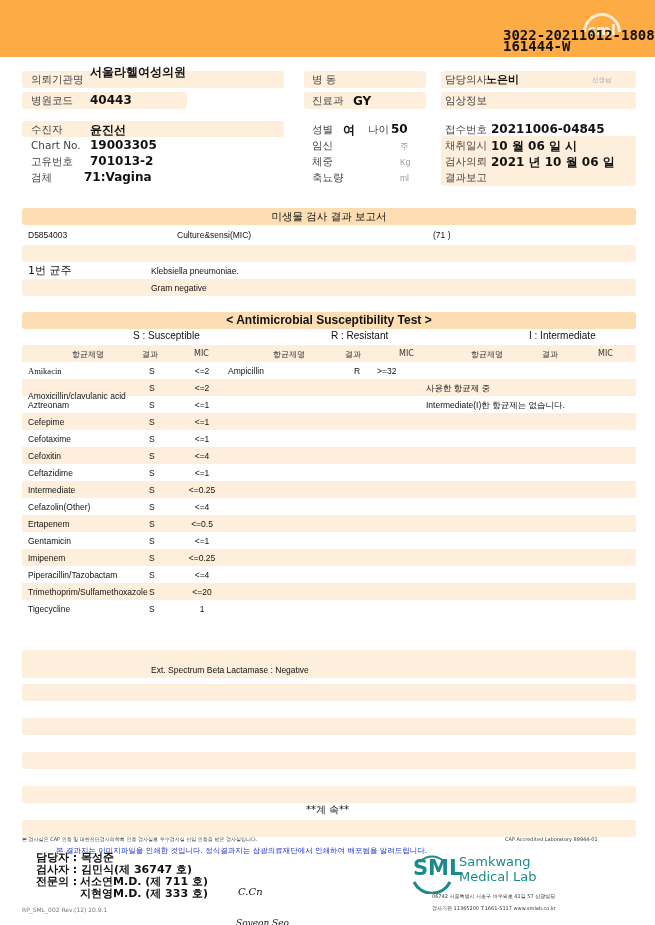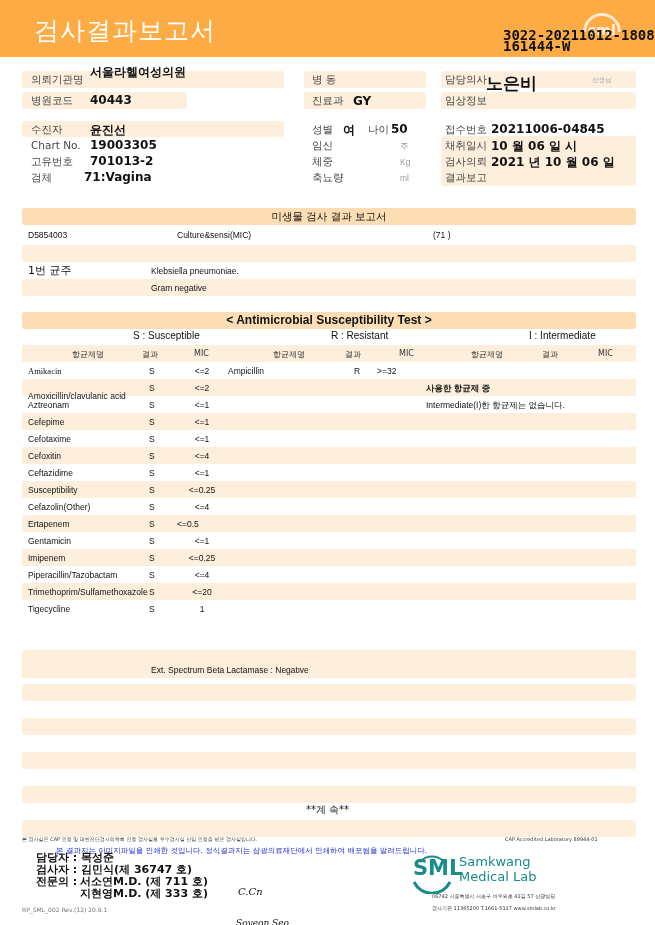--- a/index.html
+++ b/index.html
@@ -18,21 +18,20 @@
 .row.st{background:#fdefdb}
 .row span{position:absolute;top:4px;white-space:nowrap}
 .sec{position:absolute;left:22px;width:614px;height:17px;background:#fdddb4;border-radius:3px;text-align:center;font-size:10.5px;line-height:17px}
 .foot-small{font-size:5px;color:#333}
 .sig{font-family:"DejaVu Serif",serif;font-style:italic;font-size:9px}
 </style>
 </head>
 <body>
 
 <div class="hdr">
-  <div class="title">검사결과보고서</div>
   <div class="logo"></div>
   <div class="logotxt">sml</div>
   <div class="code">
     <div>3022-20211012-1808</div>
     <div>161444-W</div>
   </div>
 </div>
 
 <div class="bar" style="left:22px;top:71px;width:262px;height:17px"></div>
 <div class="bar" style="left:22px;top:92px;width:165px;height:17px"></div>
@@ -66,21 +65,21 @@
 <span class="abs lbl" style="left:368px;top:123px">나이</span>
 <span class="abs val" style="left:391px;top:122px">50</span>
 <span class="abs lbl" style="left:312px;top:139px">임신</span>
 <span class="abs small" style="left:400px;top:141px;color:#999">주</span>
 <span class="abs lbl" style="left:312px;top:155px">체중</span>
 <span class="abs small" style="left:400px;top:157px;color:#999">Kg</span>
 <span class="abs lbl" style="left:312px;top:171px">축뇨량</span>
 <span class="abs small" style="left:400px;top:173px;color:#999">ml</span>
 
 <span class="abs lbl" style="left:445px;top:73px">담당의사</span>
-<span class="abs val" style="left:486px;top:72px;font-size:17px">노은비</span>
+<span class="abs val" style="left:486px;top:72px;font-size:11px">노은비</span>
 <span class="abs" style="left:592px;top:76px;font-size:6.5px;color:#aaa">선생님</span>
 <span class="abs lbl" style="left:445px;top:94px">임상정보</span>
 
 <span class="abs lbl" style="left:445px;top:123px">접수번호</span>
 <span class="abs val" style="left:491px;top:122px">20211006-04845</span>
 <span class="abs lbl" style="left:445px;top:139px">채취일시</span>
 <span class="abs val" style="left:491px;top:138px">10 월 06 일 시</span>
 <span class="abs lbl" style="left:445px;top:155px">검사의뢰</span>
 <span class="abs val" style="left:491px;top:154px">2021 년 10 월 06 일</span>
 <span class="abs lbl" style="left:445px;top:171px">결과보고</span>
@@ -124,21 +123,21 @@
       <span style="left: 127px;">S</span>
       <span style="left: 155px; width: 50px; text-align: center;">&lt;=2</span>
       <span style="left: 206px;">Ampicillin</span>
       <span style="left: 332px;">R</span>
       <span style="left: 355px;">&gt;=32</span>
     </div>
     <div class="row st" style="top: 379px;">
       <span style="left: 6px; margin-top: 8px;">Amoxicillin/clavulanic acid</span>
       <span style="left: 127px;">S</span>
       <span style="left: 155px; width: 50px; text-align: center;">&lt;=2</span>
-      <span style="left: 404px; font-weight: bold;">사용한 항균제 중</span>
+      <span style="left: 404px;">사용한 항균제 중</span>
     </div>
     <div class="row" style="top: 396px;">
       <span style="left: 6px;">Aztreonam</span>
       <span style="left: 127px;">S</span>
       <span style="left: 155px; width: 50px; text-align: center;">&lt;=1</span>
       <span style="left: 404px;">Intermediate(I)한 항균제는 없습니다.</span>
     </div>
     <div class="row st" style="top: 413px;">
       <span style="left: 6px;">Cefepime</span>
       <span style="left: 127px;">S</span>
@@ -153,33 +152,33 @@
       <span style="left: 6px;">Cefoxitin</span>
       <span style="left: 127px;">S</span>
       <span style="left: 155px; width: 50px; text-align: center;">&lt;=4</span>
     </div>
     <div class="row" style="top: 464px;">
       <span style="left: 6px;">Ceftazidime</span>
       <span style="left: 127px;">S</span>
       <span style="left: 155px; width: 50px; text-align: center;">&lt;=1</span>
     </div>
     <div class="row st" style="top: 481px;">
-      <span style="left: 6px;">Susceptibility</span>
+      <span style="left: 6px;">Intermediate</span>
       <span style="left: 127px;">S</span>
       <span style="left: 155px; width: 50px; text-align: center;">&lt;=0.25</span>
     </div>
     <div class="row" style="top: 498px;">
       <span style="left: 6px;">Cefazolin(Other)</span>
       <span style="left: 127px;">S</span>
       <span style="left: 155px; width: 50px; text-align: center;">&lt;=4</span>
     </div>
     <div class="row st" style="top: 515px;">
       <span style="left: 6px;">Ertapenem</span>
       <span style="left: 127px;">S</span>
-      <span style="left: 155px; width: 50px; text-align: left;">&lt;=0.5</span>
+      <span style="left: 155px; width: 50px; text-align: center;">&lt;=0.5</span>
     </div>
     <div class="row" style="top: 532px;">
       <span style="left: 6px;">Gentamicin</span>
       <span style="left: 127px;">S</span>
       <span style="left: 155px; width: 50px; text-align: center;">&lt;=1</span>
     </div>
     <div class="row st" style="top: 549px;">
       <span style="left: 6px;">Imipenem</span>
       <span style="left: 127px;">S</span>
       <span style="left: 155px; width: 50px; text-align: center;">&lt;=0.25</span>

